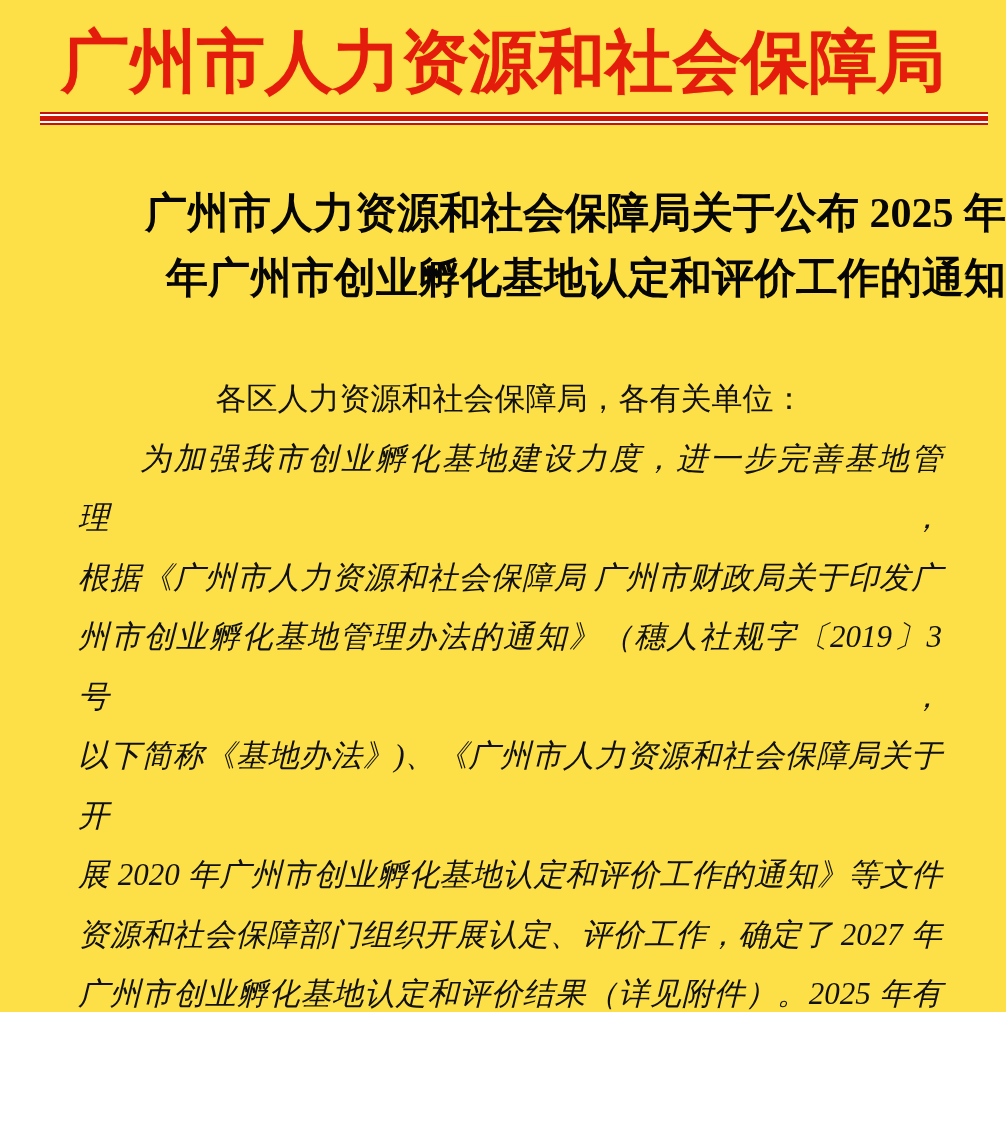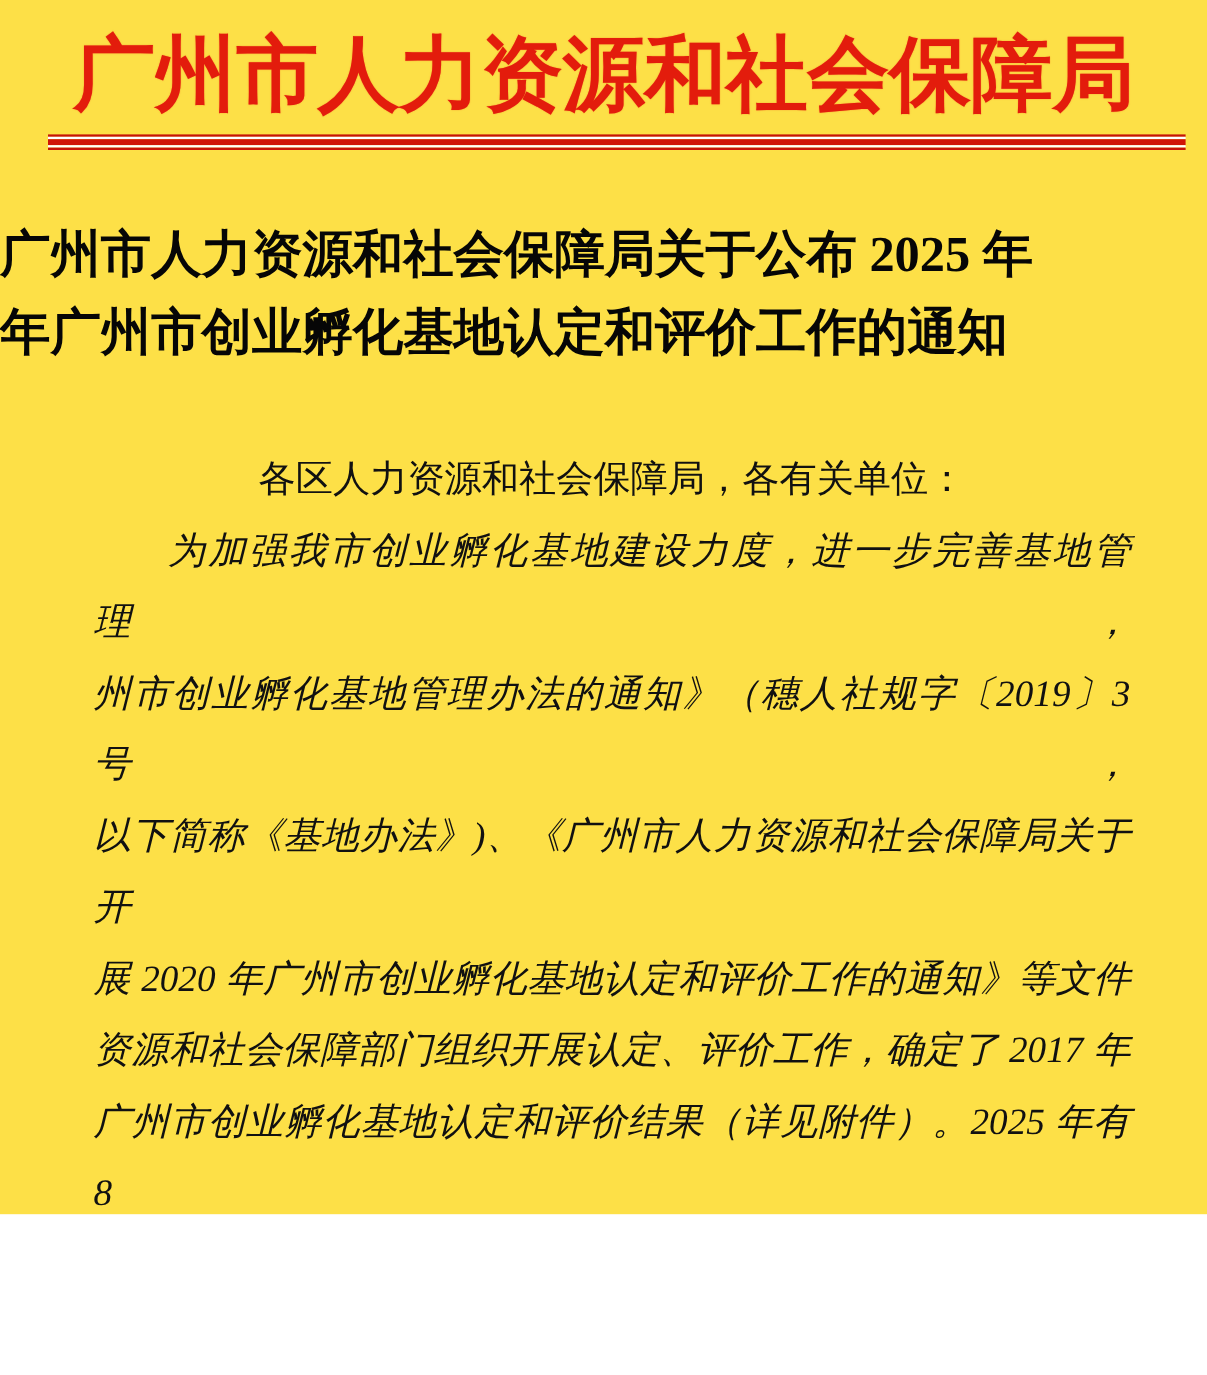--- a/index.html
+++ b/index.html
@@ -34,21 +34,21 @@
     margin-top: 7px;
   }
   .rule-thin-top    { height: 2px; background: #c61408; }
   .rule-gap         { height: 2px; background: #ffffff; }
   .rule-thick       { height: 5px; background: #d01507; }
   .rule-gap2        { height: 2px; background: #ffffff; }
   .rule-thin-bottom { height: 2px; background: #c61408; }
   
   .doc-title {
     margin-top: 56px;
-    text-align: left;
+    text-align: right;
     font-weight: bold;
     font-size: 42px;
     line-height: 65px;
     color: #060606;
     font-family: Liberation Serif, serif;
   }
   .title-line { display: block; white-space: nowrap; }
   
   .doc-body {
     margin-top: 58px;
@@ -91,21 +91,22 @@
   <main>
     <h2 class="doc-title">
       <span class="title-line">广州市人力资源和社会保障局关于公布 2025 年</span>
       <span class="title-line">年广州市创业孵化基地认定和评价工作的通知</span>
     </h2>
 
     <section class="doc-body">
 
     <div class="body-line">各区人力资源和社会保障局，各有关单位：</div>
         <div class="body-line indent fill">为加强我市创业孵化基地建设力度，进一步完善基地管理，</div>
+        <div class="body-line fill">根据《广州市人力资源和社会保障局 广州市财政局关于印发广</div>
         <div class="body-line fill">州市创业孵化基地管理办法的通知》（穗人社规字〔2019〕3 号，</div>
         <div class="body-line fill">以下简称《基地办法》)、《广州市人力资源和社会保障局关于开</div>
         <div class="body-line fill">展 2020 年广州市创业孵化基地认定和评价工作的通知》等文件</div>
-        <div class="body-line fill">资源和社会保障部门组织开展认定、评价工作，确定了 2017 年</div>
+        <div class="body-line fill">资源和社会保障部门组织开展认定、评价工作，确定了 2027 年</div>
         <div class="body-line fill">广州市创业孵化基地认定和评价结果（详见附件）。2025 年有 8</div>
       </section>
   </main>
 
 </div>
 
 </body></html>

